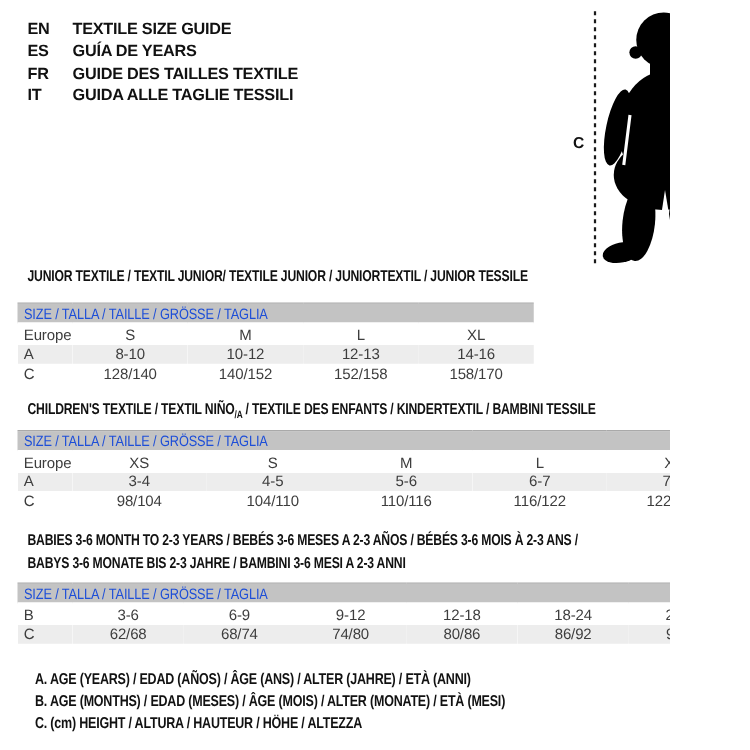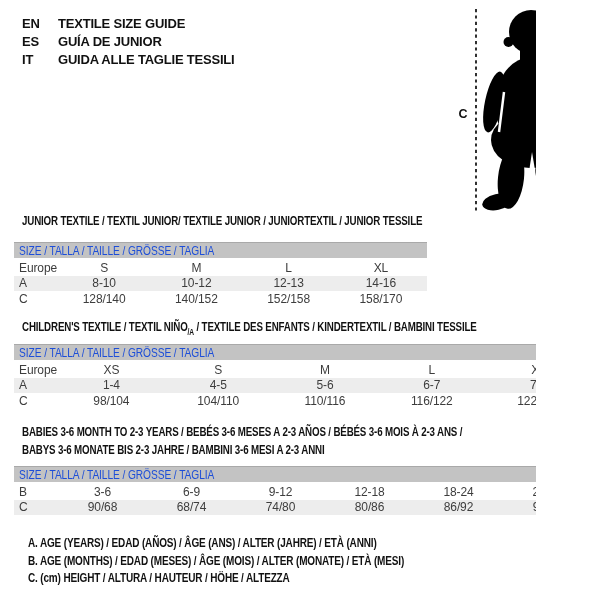--- a/index.html
+++ b/index.html
@@ -46,21 +46,24 @@
 </head>
 <body>
 
 <div class="canvas">
 
   <div class="lang-block">
     <div class="lang-row">
       <span class="lang-code">EN</span><span class="lang-title">TEXTILE SIZE GUIDE</span>
     </div>
     <div class="lang-row">
-      <span class="lang-code">ES</span><span class="lang-title">GUÍA DE JUNIOR</span>
+      <span class="lang-code">ES</span><span class="lang-title">GUÍA DE YEARS</span>
+    </div>
+    <div class="lang-row">
+      <span class="lang-code">FR</span><span class="lang-title">GUIDE DES TAILLES TEXTILE</span>
     </div>
     <div class="lang-row">
       <span class="lang-code">IT</span><span class="lang-title">GUIDA ALLE TAGLIE TESSILI</span>
     </div>
   </div>
 
   <svg class="baby" width="150" height="220" viewBox="0 0 150 220">
     <line x1="26" y1="9" x2="26" y2="211" stroke="#1a1a1a" stroke-width="1.8" stroke-dasharray="3.2 3.2"></line>
     <g fill="#000">
       <ellipse cx="81" cy="32" rx="22" ry="22"></ellipse>
@@ -140,21 +143,21 @@
       <tr>
         <td class="lbl">Europe</td>
         <td>XS</td>
         <td>S</td>
         <td>M</td>
         <td>L</td>
         <td>XL</td>
       </tr>
       <tr class="shade">
         <td class="lbl">A</td>
-        <td>1-4</td>
+        <td>3-4</td>
         <td>4-5</td>
         <td>5-6</td>
         <td>6-7</td>
         <td>7-8</td>
       </tr>
       <tr>
         <td class="lbl">C</td>
         <td>98/104</td>
         <td>104/110</td>
         <td>110/116</td>
@@ -188,21 +191,21 @@
         <td class="lbl">B</td>
         <td>3-6</td>
         <td>6-9</td>
         <td>9-12</td>
         <td>12-18</td>
         <td>18-24</td>
         <td>24-36</td>
       </tr>
       <tr class="shade">
         <td class="lbl">C</td>
-        <td>90/68</td>
+        <td>62/68</td>
         <td>68/74</td>
         <td>74/80</td>
         <td>80/86</td>
         <td>86/92</td>
         <td>92/98</td>
       </tr>
     </tbody>
   </table>
 
   <div class="legend">

